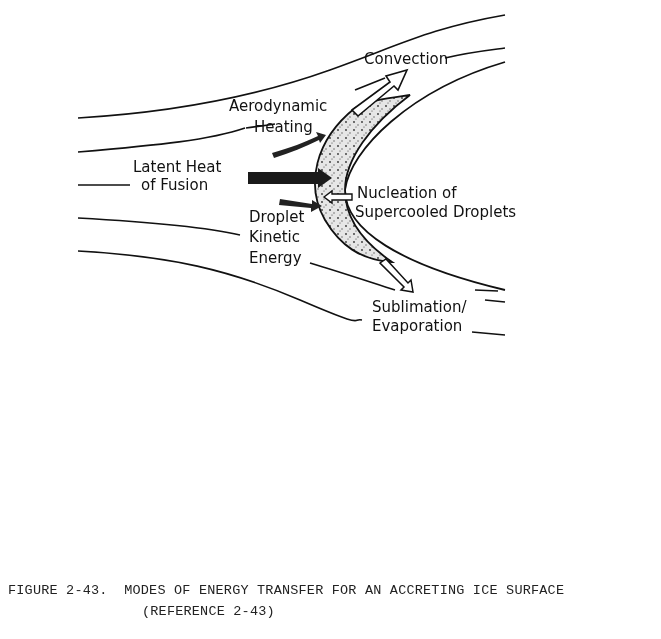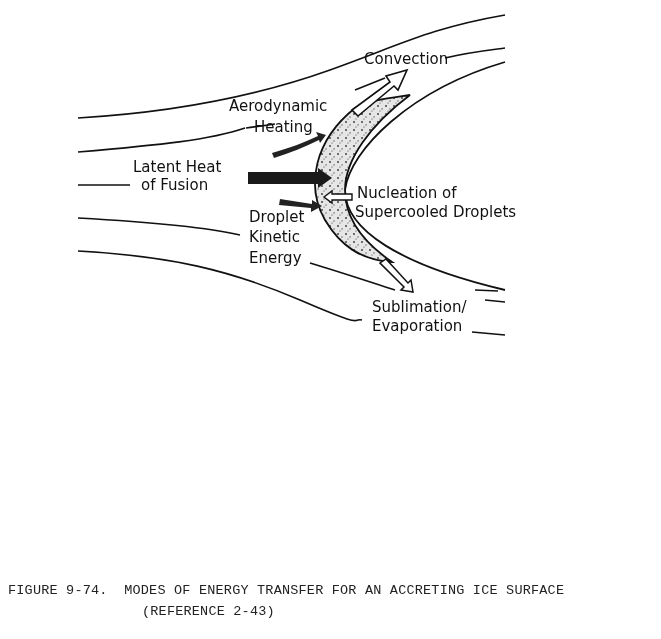--- a/index.html
+++ b/index.html
@@ -70,14 +70,14 @@
   <text class="lbl" x="141" y="190">of Fusion</text>
   <text class="lbl" x="357" y="198">Nucleation of</text>
   <text class="lbl" x="355" y="217">Supercooled Droplets</text>
   <text class="lbl" x="249" y="222">Droplet</text>
   <text class="lbl" x="249" y="242">Kinetic</text>
   <text class="lbl" x="249" y="263">Energy</text>
   <text class="lbl" x="372" y="312">Sublimation/</text>
   <text class="lbl" x="372" y="331">Evaporation</text>
 </svg>
 
-<div class="caption" style="left:8px;top:583px;">FIGURE 9-74.  MODES OF ENERGY TRANSFER FOR AN ACCRETING ICE SURFACE</div>
+<div class="caption" style="left:8px;top:583px;">FIGURE 2-43.  MODES OF ENERGY TRANSFER FOR AN ACCRETING ICE SURFACE</div>
 <div class="caption" style="left:142px;top:604px;">(REFERENCE 2-43)</div>
 
 </body></html>

